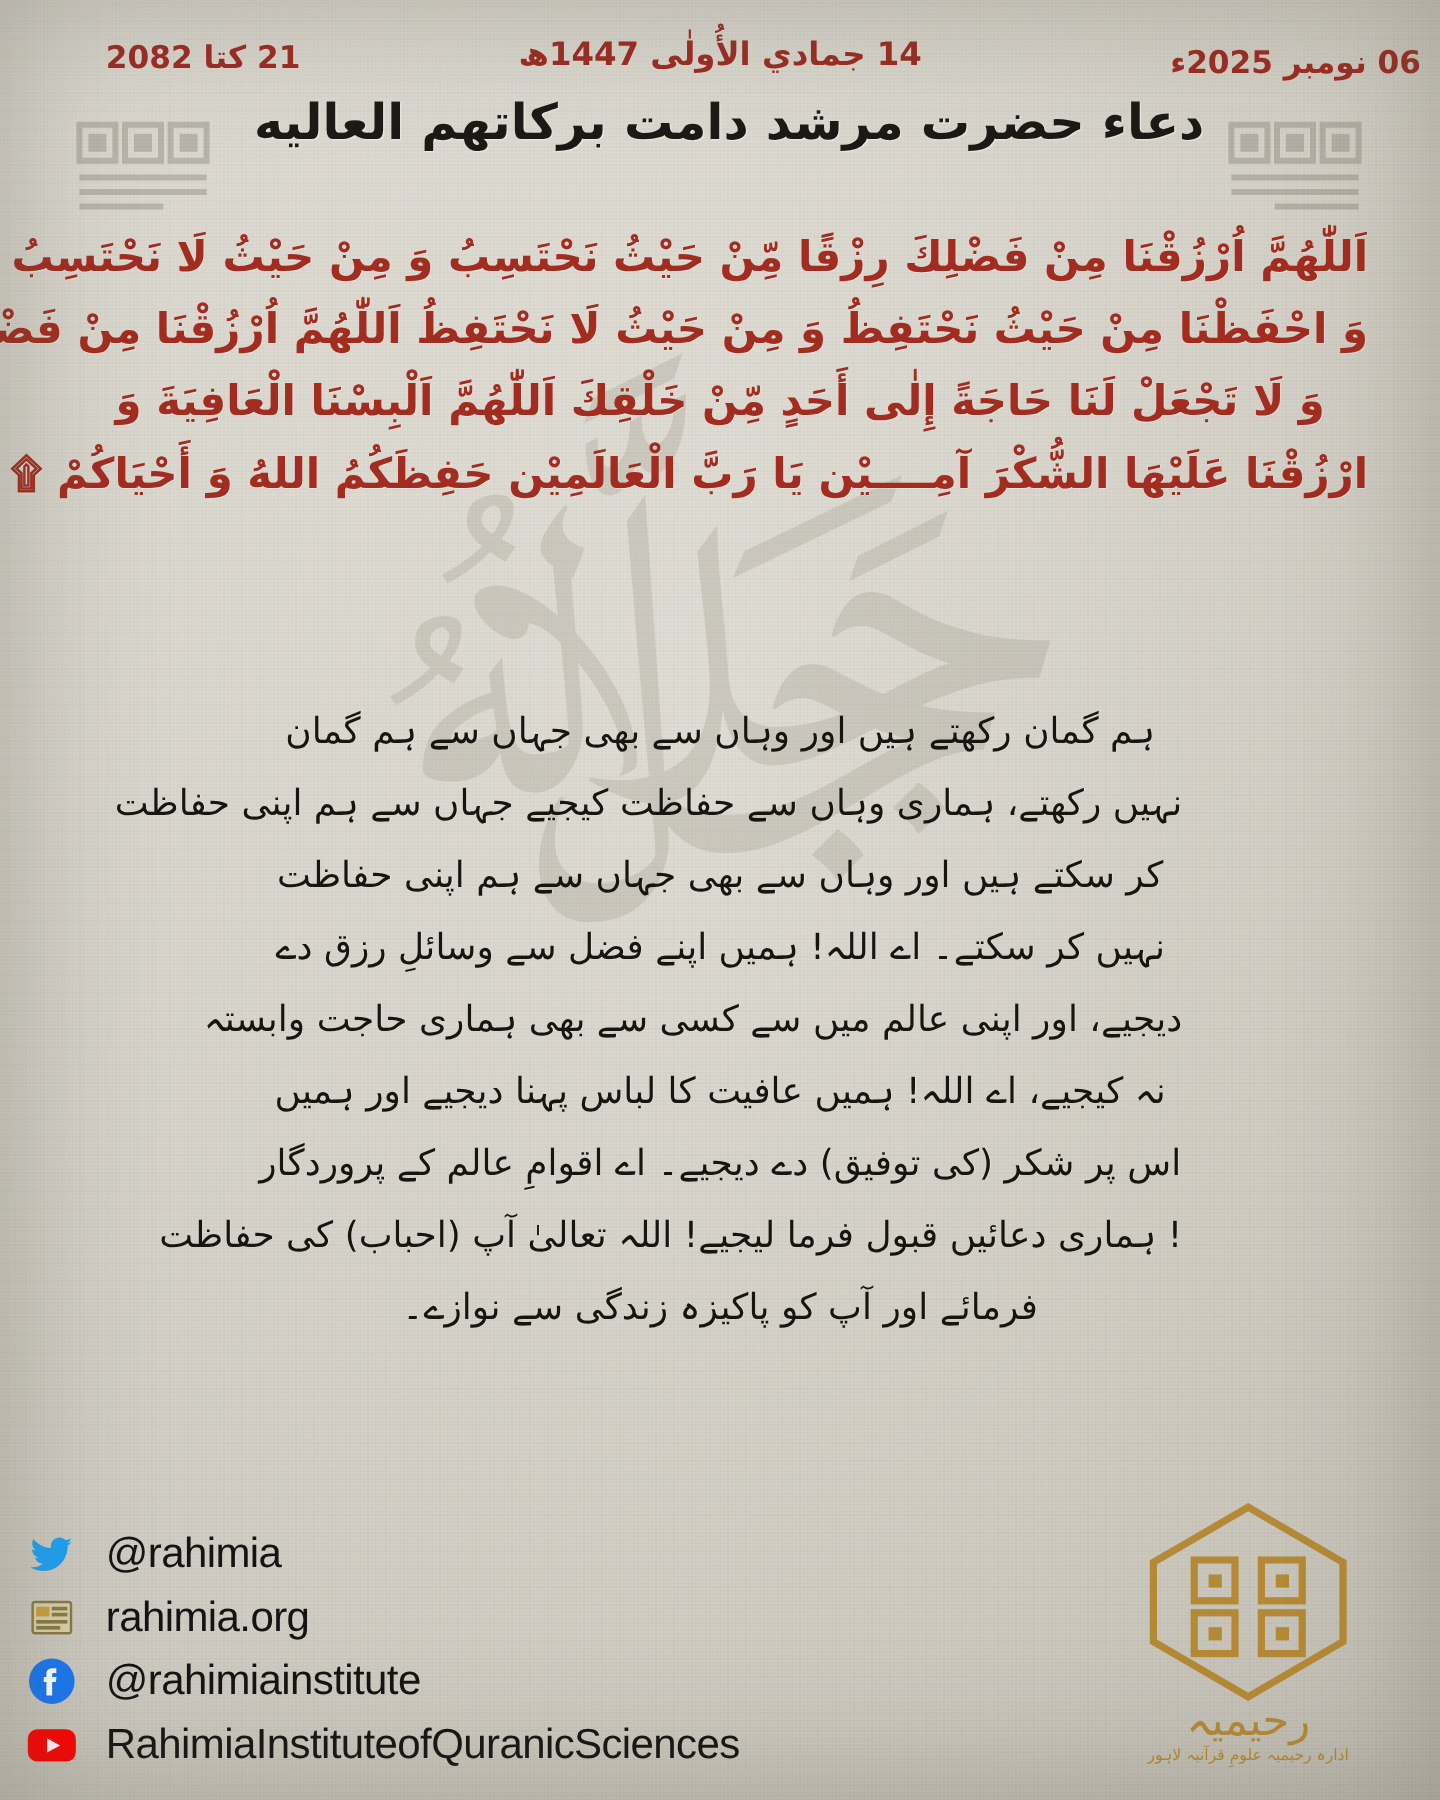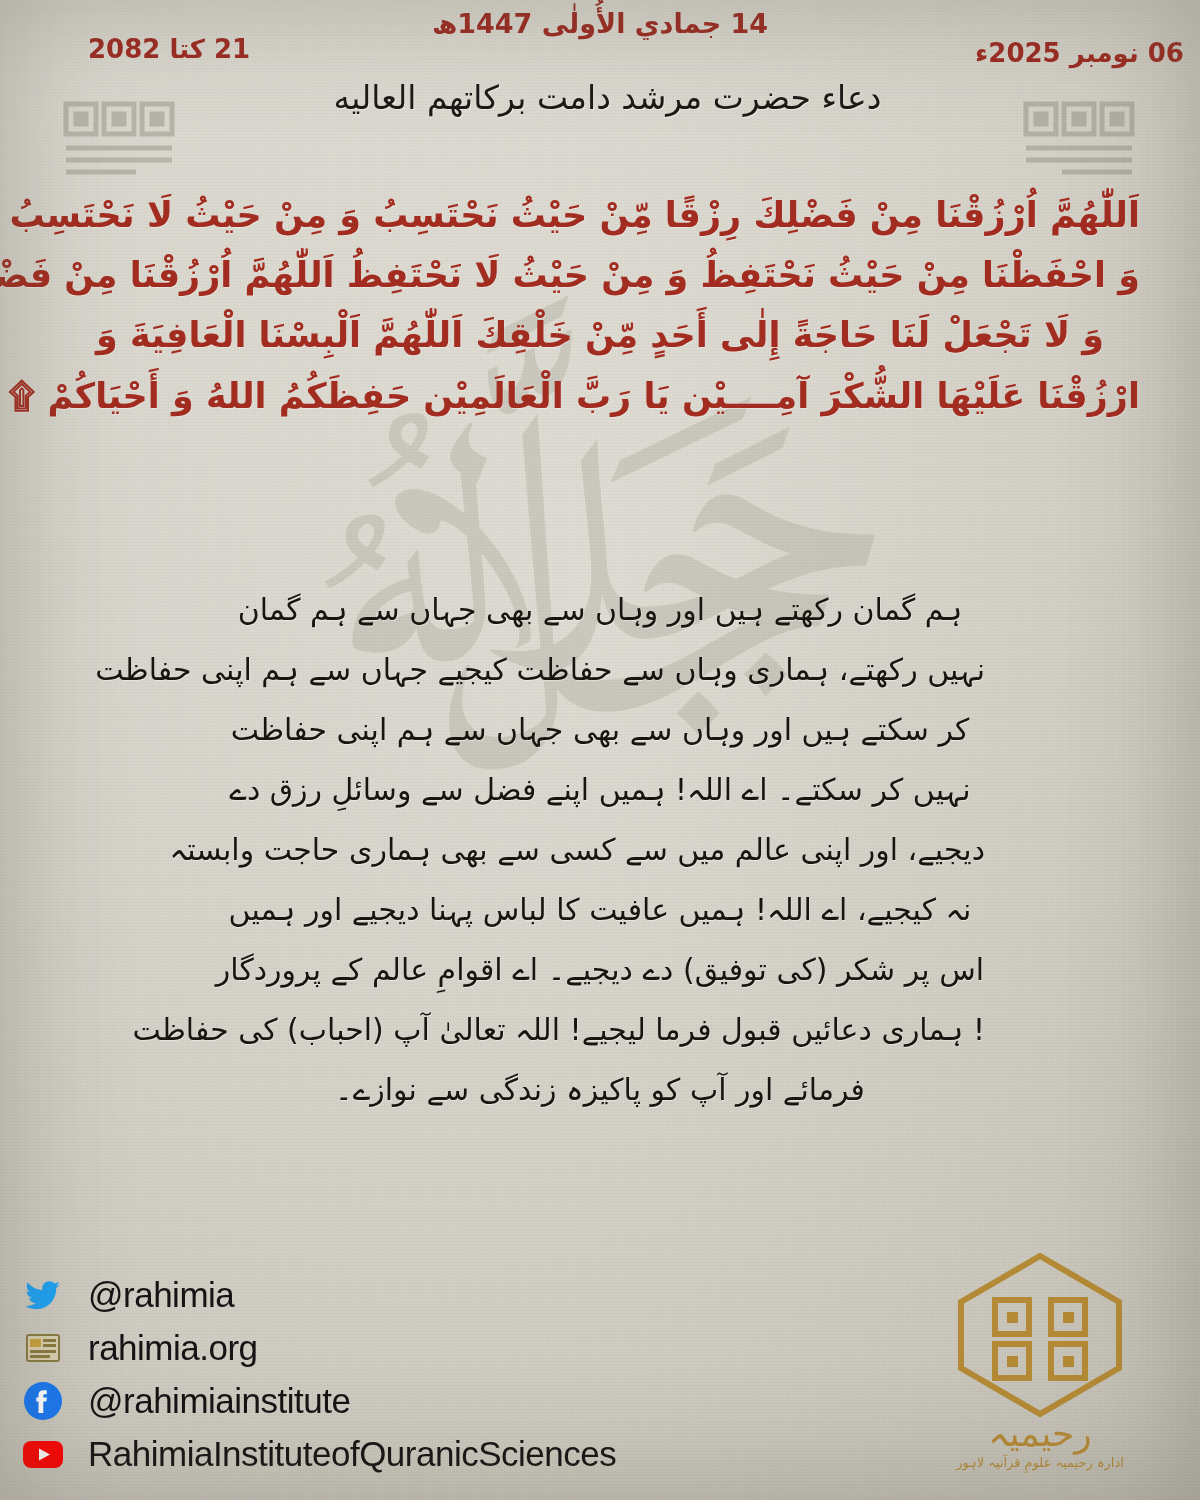--- a/index.html
+++ b/index.html
@@ -55,21 +55,21 @@
     position: absolute;
     top: 28px;
     color: #9c2b22;
     font-size: 26px;
     font-weight: bold;
     letter-spacing: 0.5px;
     white-space: nowrap;
   }
   #date-hijri-wrap {
     left: 0; right: 0;
-    top: 8px;
+    top: 30px;
     text-align: center;
     position: absolute;
   }
   #date-hijri {
     color: #9c2b22;
     font-size: 27px;
     font-weight: bold;
   }
   #date-gregorian { right: 975px; left: auto; }
   #date-gregorian { position: absolute; top: 38px; left: 975px; right: auto; }
@@ -85,22 +85,22 @@
   }
   #ornament-left { left: 60px; }
   #ornament-right { right: 60px; }
 
   
   #title {
     position: absolute;
     top: 78px;
     left: 0; right: 0;
     text-align: center;
-    font-size: 33px;
-    font-weight: normal;
+    font-size: 41px;
+    font-weight: bold;
     color: #1c1a16;
     text-shadow: 1px 1px 1px rgba(255,255,255,0.5);
     margin-left: 15px;
   }
 
   
   #arabic-block {
     position: absolute;
     top: 185px;
     left: 60px;

